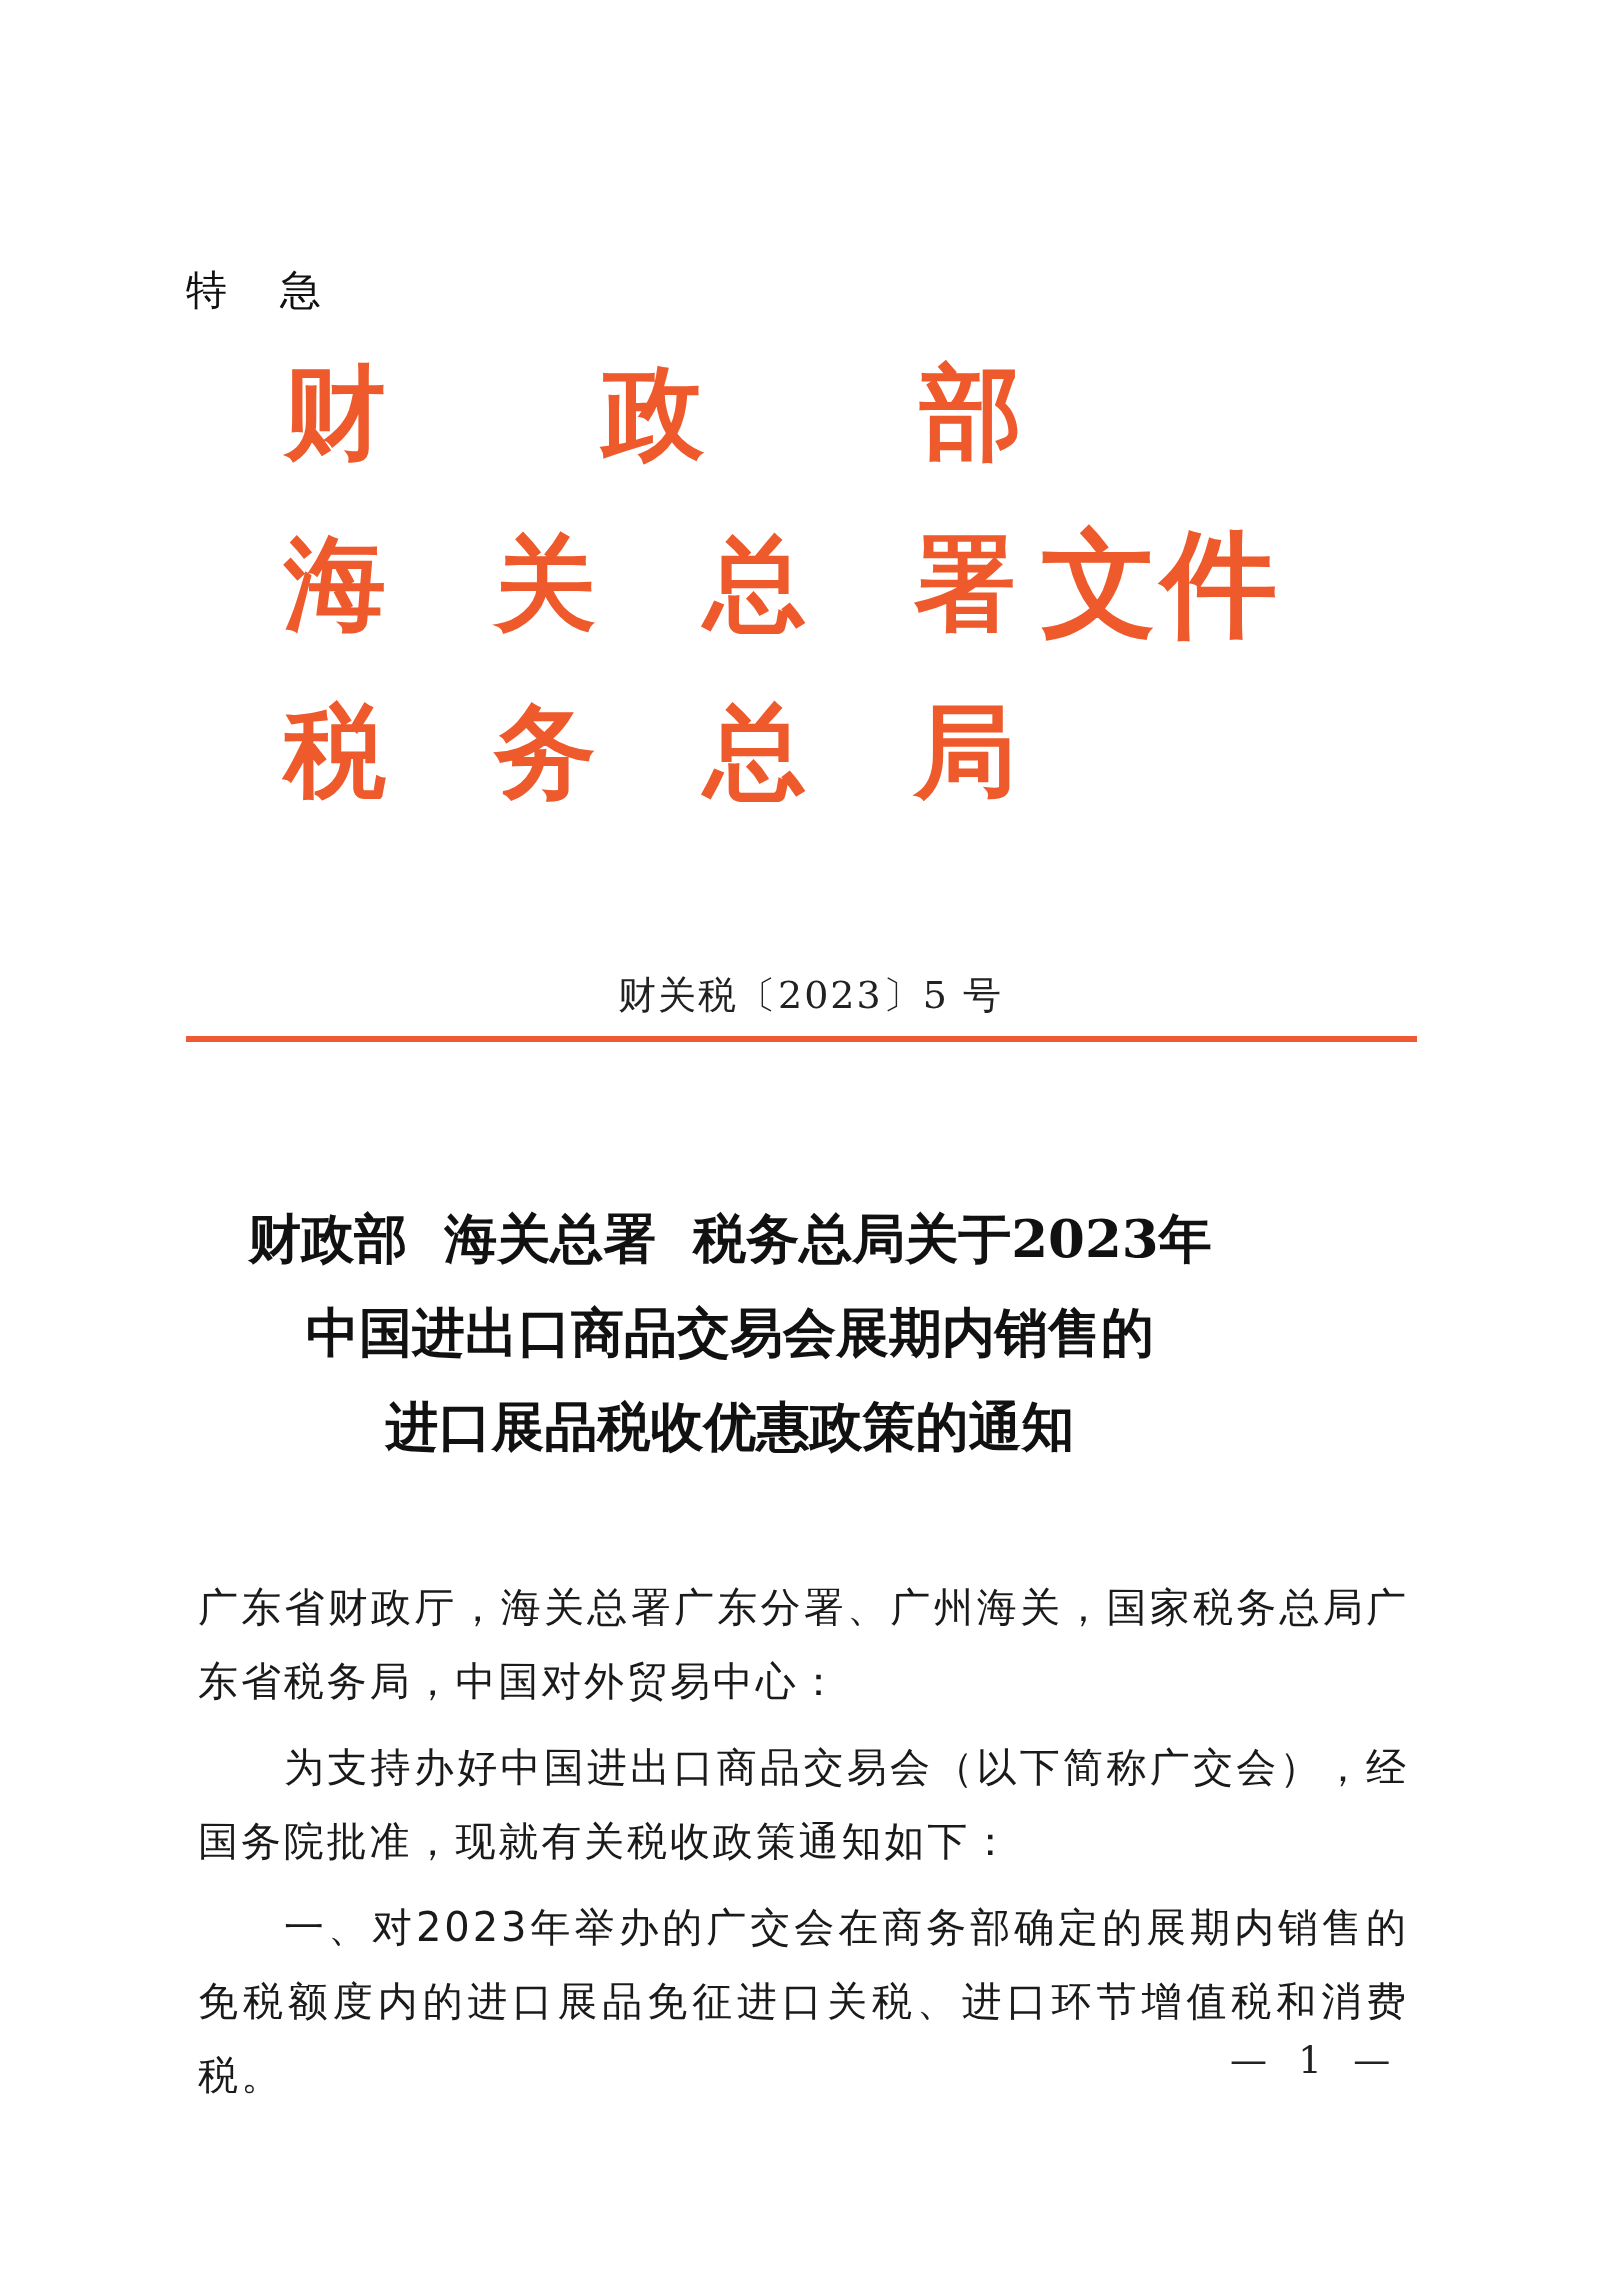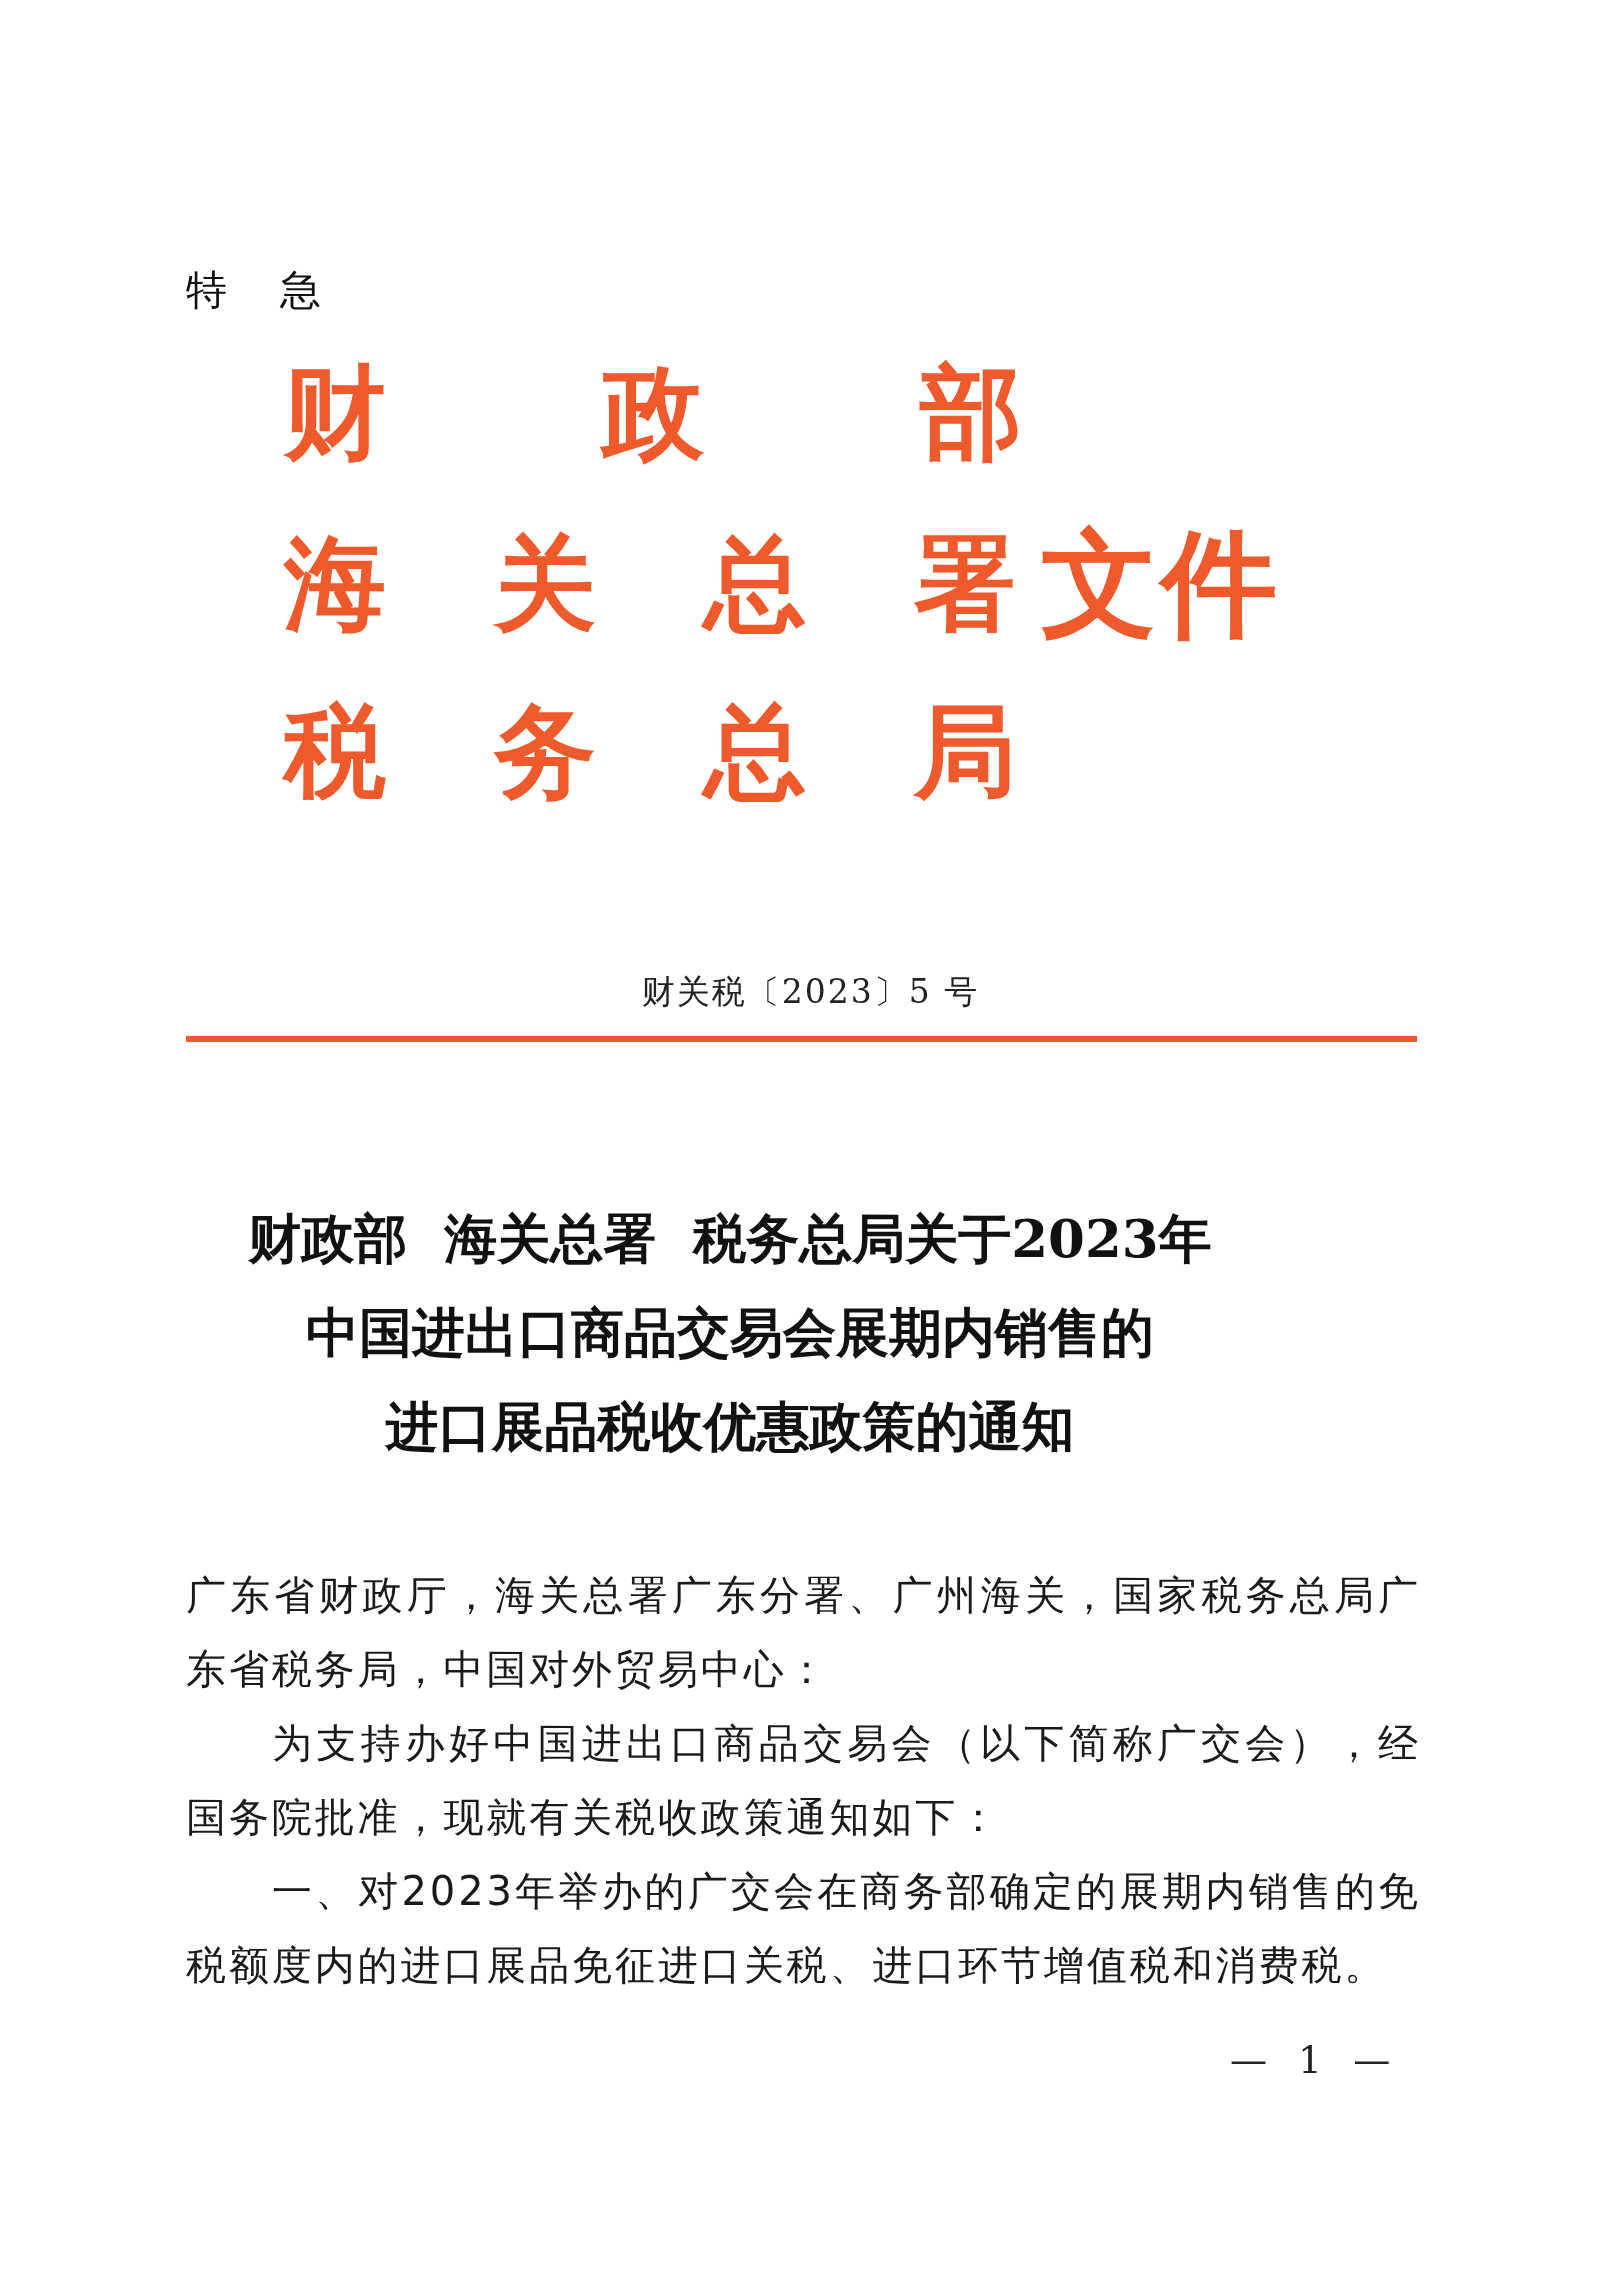--- a/index.html
+++ b/index.html
@@ -54,21 +54,21 @@
       font-size: 116px;
       letter-spacing: 3.9px;
     }
 
     .doc-number {
       left: 0;
       width: 1621px;
       top: 970px;
       text-align: center;
       font-family: "DejaVu Serif", "Liberation Serif", serif;
-      font-size: 33px;
+      font-size: 38px;
       letter-spacing: 2px;
       color: #222;
     }
 
     .red-rule {
       left: 186px;
       top: 1036px;
       width: 1231px;
       height: 5.9px;
       background: #ef5a35;
@@ -92,21 +92,21 @@
       width: 1235px;
       top: 1558px;
       font-family: "DejaVu Sans", "Liberation Sans", sans-serif;
       font-size: 40px;
       line-height: 74px;
       color: #1a1a1a;
       letter-spacing: 2.9px;
       text-align: justify;
     }
     .body-text p {
-      margin: 0;
+      margin: 12px;
     }
     .indent { text-indent: 86px; }
 
     .page-number {
       left: 1230px;
       top: 2039px;
       font-family: "DejaVu Serif", "Liberation Serif", serif;
       font-size: 37px;
       color: #222;
       letter-spacing: 9.8px;

